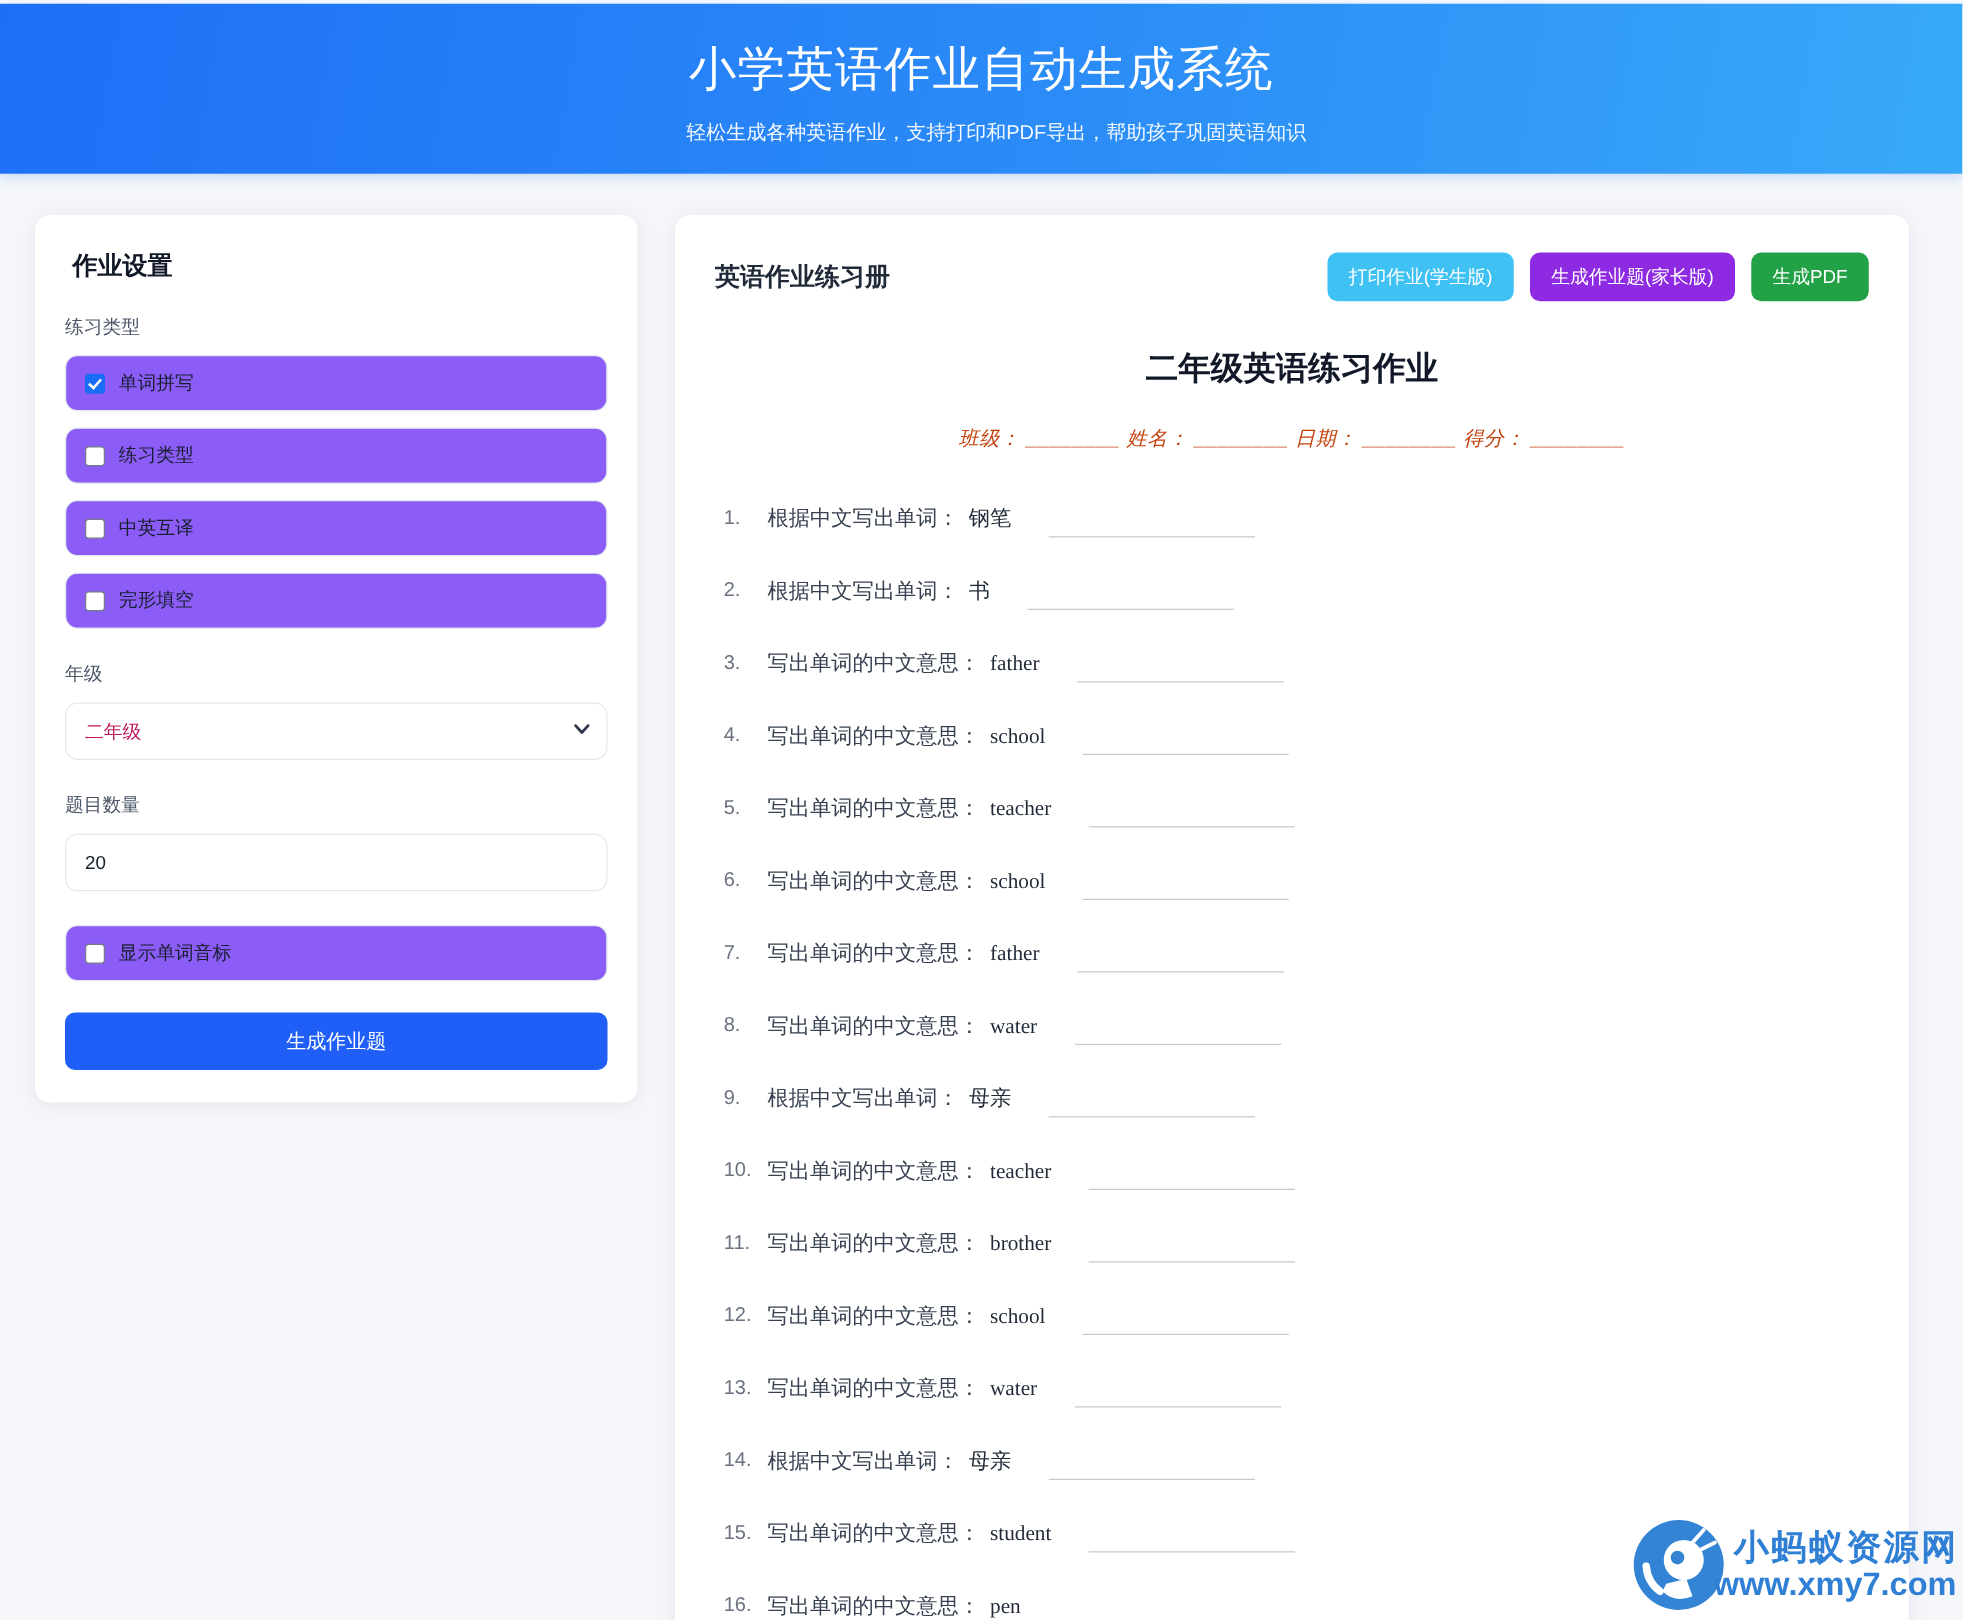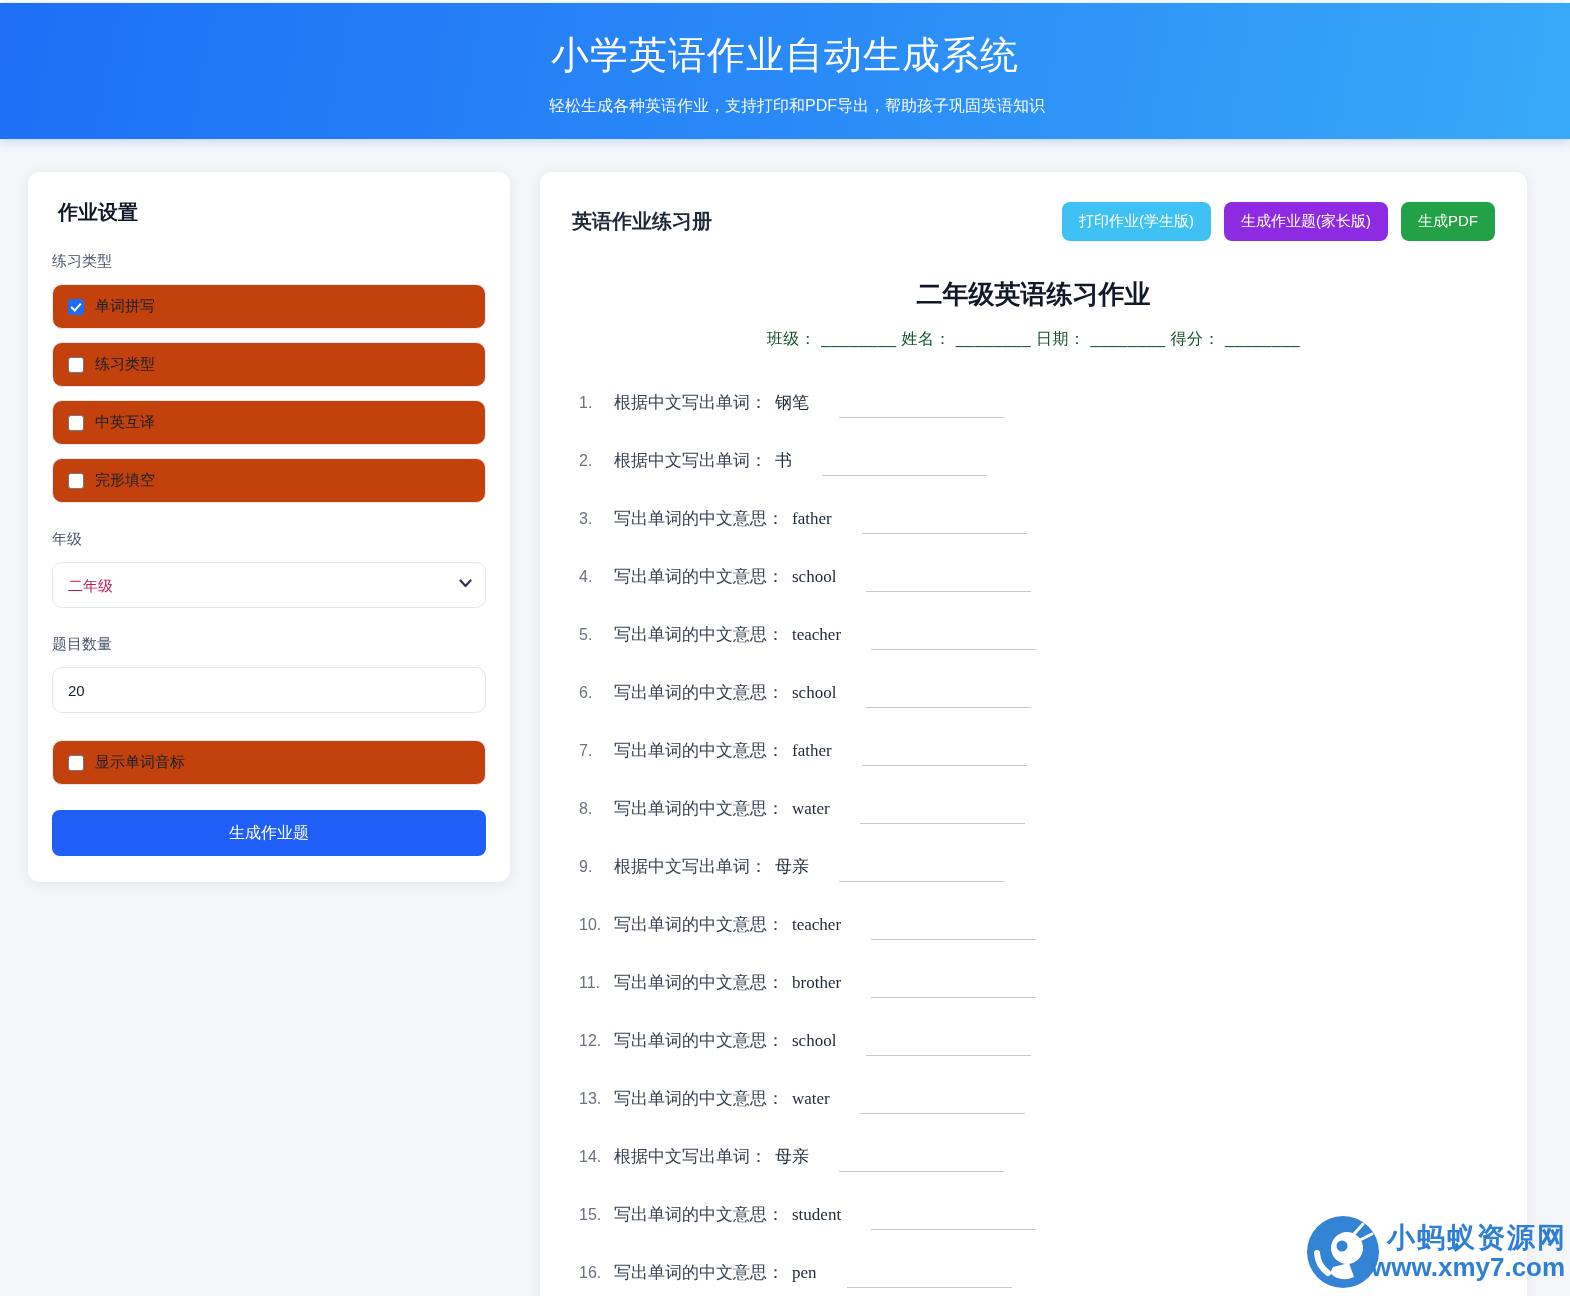--- a/index.html
+++ b/index.html
@@ -30,21 +30,21 @@
 
   
   .sidebar { width: 482px; flex: none; padding: 27px 24px 26px; }
   .side-title { font-size: 20px; font-weight: bold; color: #111827; margin-bottom: 26px; padding-left: 6px; }
   .field-label { font-size: 15px; color: #4a5568; margin-bottom: 13px; }
 
   .opt-box {
     display: flex; align-items: center; gap: 11px;
     height: 45px; padding: 0 15px; margin-bottom: 13px;
     border: 1px solid #e3e8ee; border-radius: 10px;
-    font-size: 15px; color: #16202e; cursor: pointer; background: #c2410c;
+    font-size: 15px; color: #16202e; cursor: pointer; background: #8b5cf6;
   }
   .opt-box:last-of-type { margin-bottom: 0; }
 
   .cbx {
     appearance: none; -webkit-appearance: none;
     width: 16px; height: 16px; flex: none;
     border: 1.5px solid #737b85; border-radius: 3px;
     background: #fff; cursor: pointer; position: relative;
   }
   .cbx:checked { background: #1a6df5; border-color: #1a6df5; }
@@ -85,21 +85,21 @@
   .btn-group { display: flex; gap: 13px; }
   .action-btn {
     border: none; border-radius: 8px; padding: 10px 17px;
     color: #fff; font-size: 15px; cursor: pointer; font-family: inherit;
   }
   .btn-student { background: #3fc2f3; }
   .btn-answer  { background: #8e2ae1; }
   .btn-pdf     { background: #23a146; }
 
   .ws-title { text-align: center; font-size: 26px; font-weight: bold; color: #111827; margin-top: 36px; }
-  .ws-info  { text-align: center; font-size: 16px; color: #14532d; margin-top: 17px; letter-spacing: .5px; }
+  .ws-info  { text-align: center; font-size: 16px; color: #c2410c; margin-top: 29px; letter-spacing: .5px; font-style: italic; }
 
   .q-list { margin-top: 40px; padding-left: 7px; }
   .q-row { display: flex; align-items: flex-start; margin-bottom: 30px; line-height: 26px; }
   .q-num { width: 35px; flex: none; font-size: 16px; color: #6b7280; }
   .q-prompt { font-size: 17px; color: #374151; }
   .q-word { margin-left: 8px; font-size: 17px; color: #1f2937; }
   .q-word[data-lang="en"] { font-family: "Liberation Serif", "DejaVu Serif", serif; }
   .q-blank {
     flex: none; width: 165px; height: 1px;
     border-bottom: 1px solid #c5cad2;

